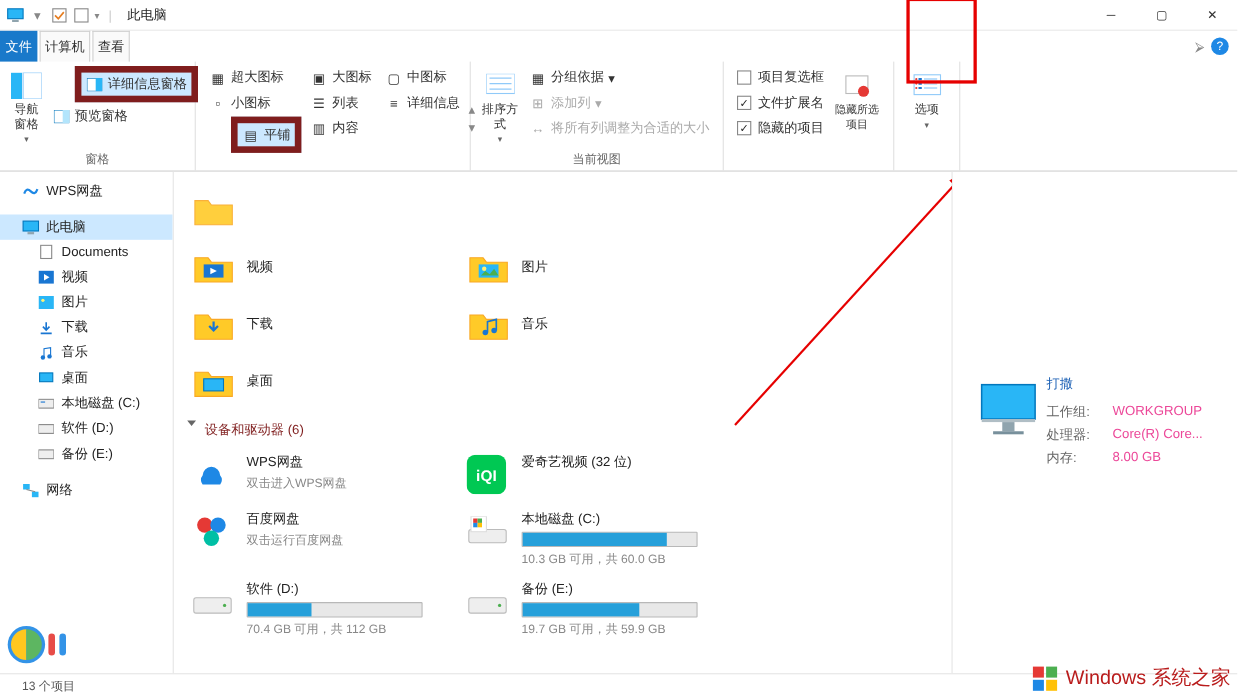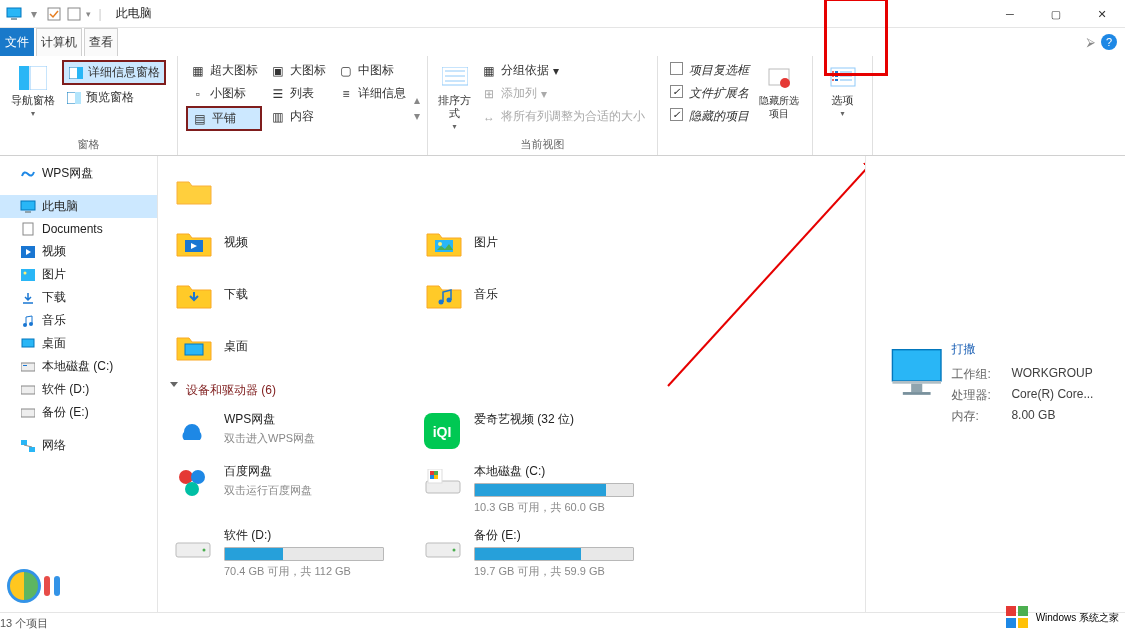--- a/index.html
+++ b/index.html
@@ -23,38 +23,38 @@
 .tab-row .min-ribbon { color: #888; font-size: 12px; }
 
 
 .ribbon { height: 100px; border-bottom: 1px solid #d0d0d0; display: flex; background: #fff; }
 .ribbon-group { border-right: 1px solid #e0e0e0; padding: 4px 8px 0 8px; display: flex; flex-direction: column; position: relative; }
 .ribbon-group .group-label { text-align: center; font-size: 11px; color: #666; padding: 3px 0; margin-top: auto; }
 .rg-content { display: flex; gap: 4px; flex: 1; }
 .rg-col { display: flex; flex-direction: column; gap: 2px; }
 .r-btn { display: flex; align-items: center; gap: 4px; padding: 2px 4px; font-size: 12px; color: #333; white-space: nowrap; }
 .r-btn.disabled { color: #aaa; }
-.r-btn.selected { background: #cce8ff; border: 2px solid #7f1d1d; }
+.r-btn.selected { background: #cce8ff; border: 6px solid #7f1d1d; margin-left: 24px; }
 .r-big { width: 50px; display: flex; flex-direction: column; align-items: center; gap: 2px; padding-top: 4px; text-align: center; }
 .r-big .label { font-size: 11px; line-height: 13px; }
 .r-ico { width: 16px; height: 16px; display: flex; align-items: center; justify-content: center; }
 .r-ico-big { width: 32px; height: 28px; display: flex; align-items: center; justify-content: center; }
-.chk { display: flex; align-items: flex-start; gap: 6px; padding: 2px 4px; font-size: 12px; font-style: italic; }
+.chk { display: flex; align-items: center; gap: 6px; padding: 2px 4px; font-size: 12px; }
 .chk-box { width: 13px; height: 13px; border: 1px solid #888; display: flex; align-items: center; justify-content: center; font-size: 10px; color: #222; }
 .highlight-box { border: 3px solid #e60000; position: absolute; pointer-events: none; }
 
 
 .body-area { display: flex; height: calc(100% - 28px - 28px - 100px - 22px); }
 
 
 .nav-tree { width: 158px; border-right: 1px solid #e5e5e5; overflow-y: auto; padding-top: 6px; }
 .nav-item { display: flex; align-items: center; gap: 6px; padding: 3px 4px 3px 20px; font-size: 12px; color: #222; }
 .nav-item.selected { background: #cce8ff; }
 .nav-item .ico { width: 16px; height: 16px; display: flex; align-items: center; justify-content: center; flex-shrink: 0; }
-.nav-item.sub { padding-left: 20px; }
+.nav-item.sub { padding-left: 34px; }
 .nav-spacer { height: 10px; }
 
 
 .main-content { flex: 1; overflow-y: auto; padding: 8px 12px; position: relative; }
 .folder-row { display: flex; flex-wrap: wrap; gap: 0; }
 .folder-item { width: 250px; display: flex; align-items: center; gap: 10px; padding: 6px 4px; }
 .folder-item .f-ico { width: 40px; height: 40px; display: flex; align-items: center; justify-content: center; flex-shrink: 0; }
 .folder-item .f-text { font-size: 12px; color: #222; }
 .section-header { display: flex; align-items: flex-start; gap: 6px; color: #7f1d1d; font-size: 12px; padding: 10px 0 6px 0; }
 .section-header::before { content: ""; width: 0; height: 0; border-left: 4px solid transparent; border-right: 4px solid transparent; border-top: 5px solid #666; margin-right: 2px; }
@@ -66,28 +66,28 @@
 .disk-bar { width: 160px; height: 14px; border: 1px solid #b8b8b8; background: #e8e8e8; position: relative; border-radius: 1px; }
 .disk-bar .fill { position: absolute; left: 0; top: 0; bottom: 0; background: #26a0da; }
 
 
 .details-pane { width: 260px; border-left: 1px solid #e5e5e5; padding: 16px; display: flex; flex-direction: row; align-items: center; }
 .details-pane .pc-img { width: 100px; height: 80px; margin-bottom: 20px; }
 .details-props { width: 100%; font-size: 12px; }
 .details-props .prop-title { color: #1a5fb4; margin-bottom: 6px; }
 .details-props .prop-row { display: flex; padding: 2px 0; color: #666; }
 .details-props .prop-row .k { width: 60px; }
-.details-props .prop-row .v { flex: 1; color: #404040; white-space: nowrap; overflow: hidden; text-overflow: ellipsis; }
-
-
-.status-bar { height: 22px; border-top: 1px solid #e5e5e5; display: flex; align-items: center; padding: 0 0; font-size: 11px; color: #555; }
+.details-props .prop-row .v { flex: 1; color: #ec4899; white-space: nowrap; overflow: hidden; text-overflow: ellipsis; }
+
+
+.status-bar { height: 22px; border-top: 1px solid #e5e5e5; display: flex; align-items: center; padding: 0 20px; font-size: 11px; color: #555; }
 
 
 .watermark-left { position: absolute; left: 6px; bottom: 30px; width: 70px; height: 36px; pointer-events: none; opacity: 0.9; }
-.watermark-right { position: absolute; right: 6px; bottom: 2px; display: flex; align-items: center; gap: 4px; font-size: 10px; color: #000000; pointer-events: none; }
+.watermark-right { position: absolute; right: 6px; bottom: 2px; display: flex; gap: 4px; font-size: 18px; color: #b91c1c; pointer-events: none; }
 
 
 .arrow-annot { position: absolute; pointer-events: none; }
 
 
 .svg-folder { width: 38px; height: 32px; }
 .svg-drive { width: 38px; height: 28px; }
 
 </style>
 </head>

